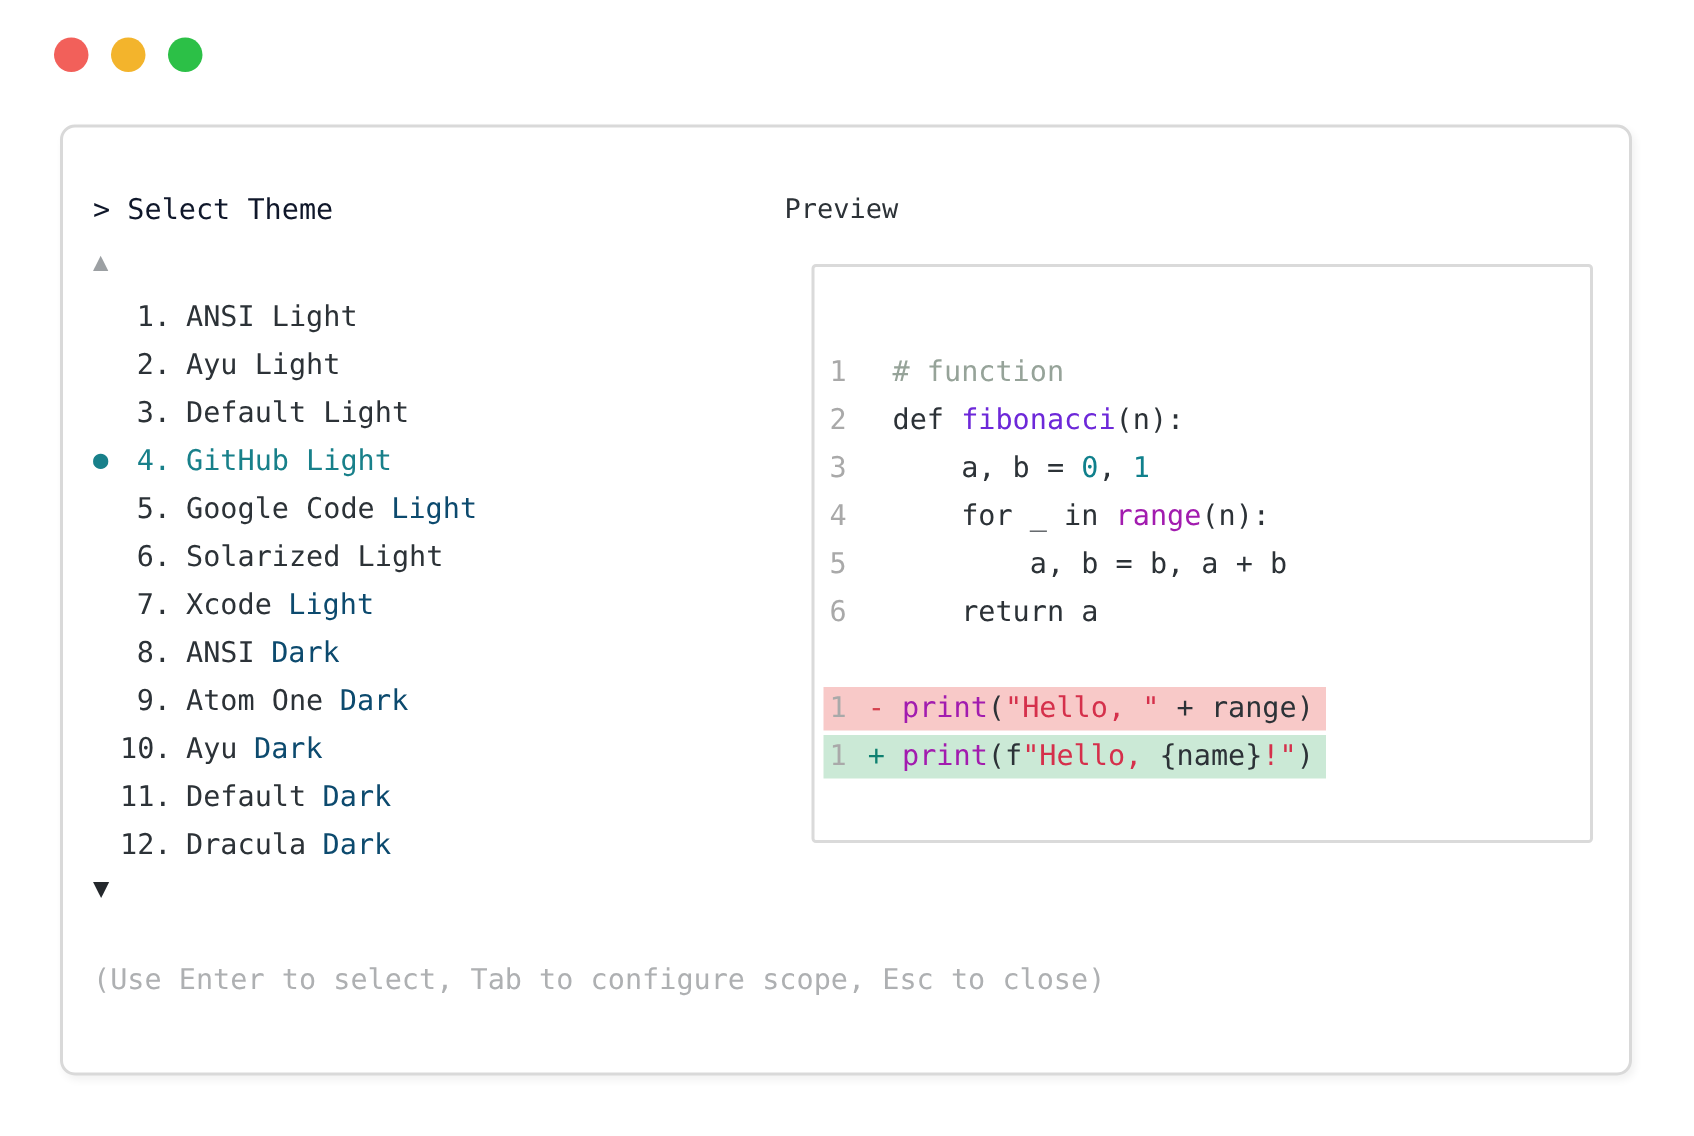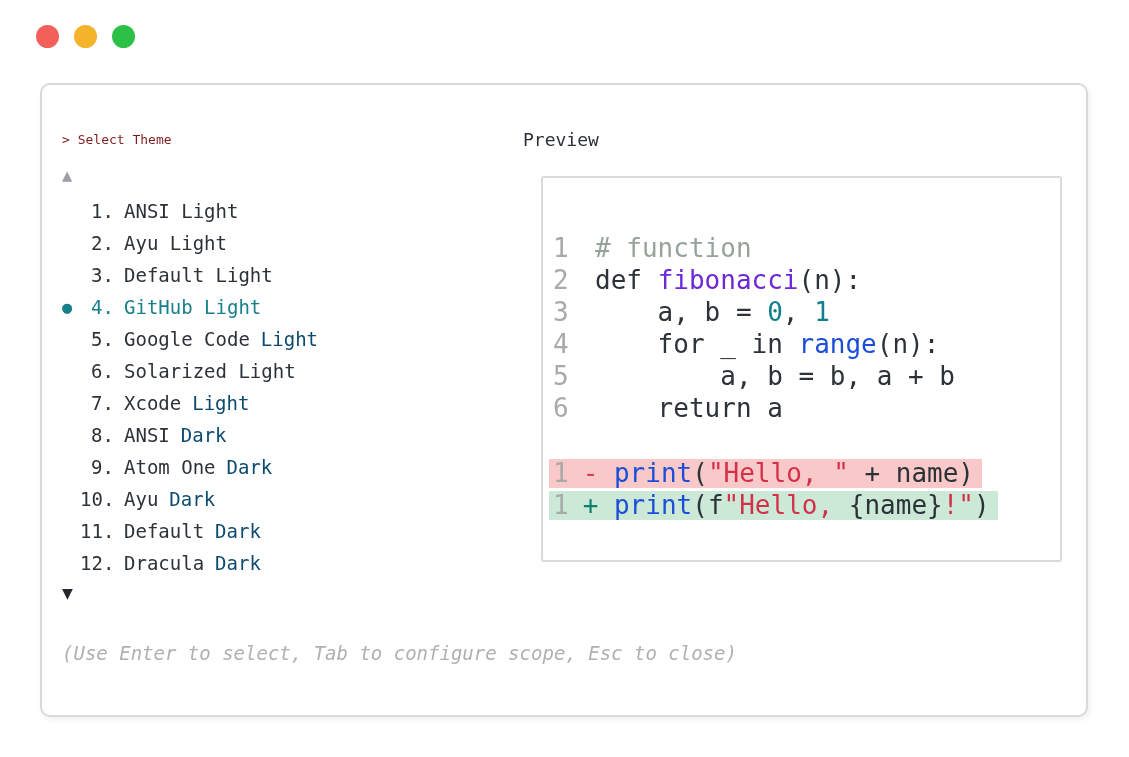--- a/index.html
+++ b/index.html
@@ -11,48 +11,48 @@
   .dot { width:23px; height:23px; border-radius:50%; }
   .dot-red   { background:#f2605a; }
   .dot-amber { background:#f3b42c; }
   .dot-green { background:#2cc047; }
 
   
   .panel { position:absolute; left:40px; top:83px; width:1048px; height:634px;
            background:#ffffff; border:2px solid #d9d9d9; border-radius:10px;
            box-shadow:2px 3px 6px rgba(0,0,0,0.06); box-sizing:border-box; }
 
-  .prompt  { position:absolute; left:20px; top:43px; font-size:13px; line-height:24px; color:#7f1d1d; white-space:pre; }
+  .prompt  { position:absolute; left:20px; top:43px; font-size:19px; line-height:24px; color:#0f172a; white-space:pre; }
   .pvlabel { position:absolute; left:481px; top:43px; font-size:18px; line-height:24px; color:#2c3237; }
 
   .scroll-up   { position:absolute; left:20px; top:80px;  font-size:17px; color:#9ca0a3; line-height:20px; }
   .scroll-down { position:absolute; left:20px; top:498px; font-size:18px; color:#24282c; line-height:20px; }
 
   .list { position:absolute; left:20px; top:110px; }
   .row { display:flex; height:32px; line-height:32px; font-size:19px; color:#2c3237; }
   .marker { width:18px; font-size:17px; color:#18808a; }
   .num { width:34px; text-align:right; white-space:pre; }
   .name { margin-left:10px; white-space:pre; }
   .dim { margin-left:11px; white-space:pre; color:#0c4a6e; }
   .row.selected .num, .row.selected .name { color:#18808a; }
 
-  .hint { position:absolute; left:20px; top:552px; font-size:19px; line-height:32px; color:#aeb0b2; white-space:pre;font-style:italic; }
+  .hint { position:absolute; left:20px; top:552px; font-size:19px; line-height:32px; color:#aeb0b2; white-space:pre; }
 
   
   .pvbox { position:absolute; left:499px; top:91px; width:521px; height:386px;
            background:#ffffff; border:2px solid #dadada; border-radius:3px; box-sizing:border-box; }
-  .code { position:absolute; left:10px; top:54px; font-size:26px; color:#2c3237; }
+  .code { position:absolute; left:10px; top:54px; font-size:19px; color:#2c3237; }
   .cl { height:32px; line-height:32px; white-space:pre; }
   .ln { display:inline-block; width:42px; color:#a9a9a9; }
   .ln-sm { display:inline-block; width:14px; color:#a9a9a9; }
 
   .tk-comment { color:#96a399; }
   .tk-func    { color:#6d28d9; }
   .tk-num     { color:#10808c; }
-  .tk-call    { color:#1d4ed8;margin-top:44px; }
+  .tk-call    { color:#a21caf;margin-top:44px; }
   .tk-str     { color:#d5304b; }
   .tk-minus   { color:#d5414e; }
   .tk-plus    { color:#0f8070; }
   .plain      { color:#2c3237; }
 
   .dbg { display:inline-block; height:29px; line-height:29px; padding:0 8px 0 4px; margin-left:-4px; vertical-align:middle; }
   .dbg.removed { background:#f8c9c8; }
   .dbg.added   { background:#cbe9d6; }
 </style>
 </head>
@@ -154,19 +154,19 @@
 
     <div class="pvbox">
       <div class="code">
         <div class="cl"><span class="ln">1</span><span class="tk-comment"># function</span></div>
         <div class="cl"><span class="ln">2</span><span class="plain">def </span><span class="tk-func">fibonacci</span><span class="plain">(n):</span></div>
         <div class="cl"><span class="ln">3</span><span class="plain">    a, b = </span><span class="tk-num">0</span><span class="plain">, </span><span class="tk-num">1</span></div>
         <div class="cl"><span class="ln">4</span><span class="plain">    for _ in </span><span class="tk-call">range</span><span class="plain">(n):</span></div>
         <div class="cl"><span class="ln">5</span><span class="plain">        a, b = b, a + b</span></div>
         <div class="cl"><span class="ln">6</span><span class="plain">    return a</span></div>
         <div class="cl"></div>
-        <div class="cl"><span class="dbg removed"><span class="ln-sm">1</span><span class="tk-minus"> - </span><span class="tk-call">print</span><span class="plain">(</span><span class="tk-str">"Hello, "</span><span class="plain"> + name)</span></span></div>
+        <div class="cl"><span class="dbg removed"><span class="ln-sm">1</span><span class="tk-minus"> - </span><span class="tk-call">print</span><span class="plain">(</span><span class="tk-str">"Hello, "</span><span class="plain"> + range)</span></span></div>
         <div class="cl"><span class="dbg added"><span class="ln-sm">1</span><span class="tk-plus"> + </span><span class="tk-call">print</span><span class="plain">(f</span><span class="tk-str">"Hello, </span><span class="plain">{name}</span><span class="tk-str">!"</span><span class="plain">)</span></span></div>
       </div>
     </div>
 
   </div>
 </div>
 
 </body></html>

